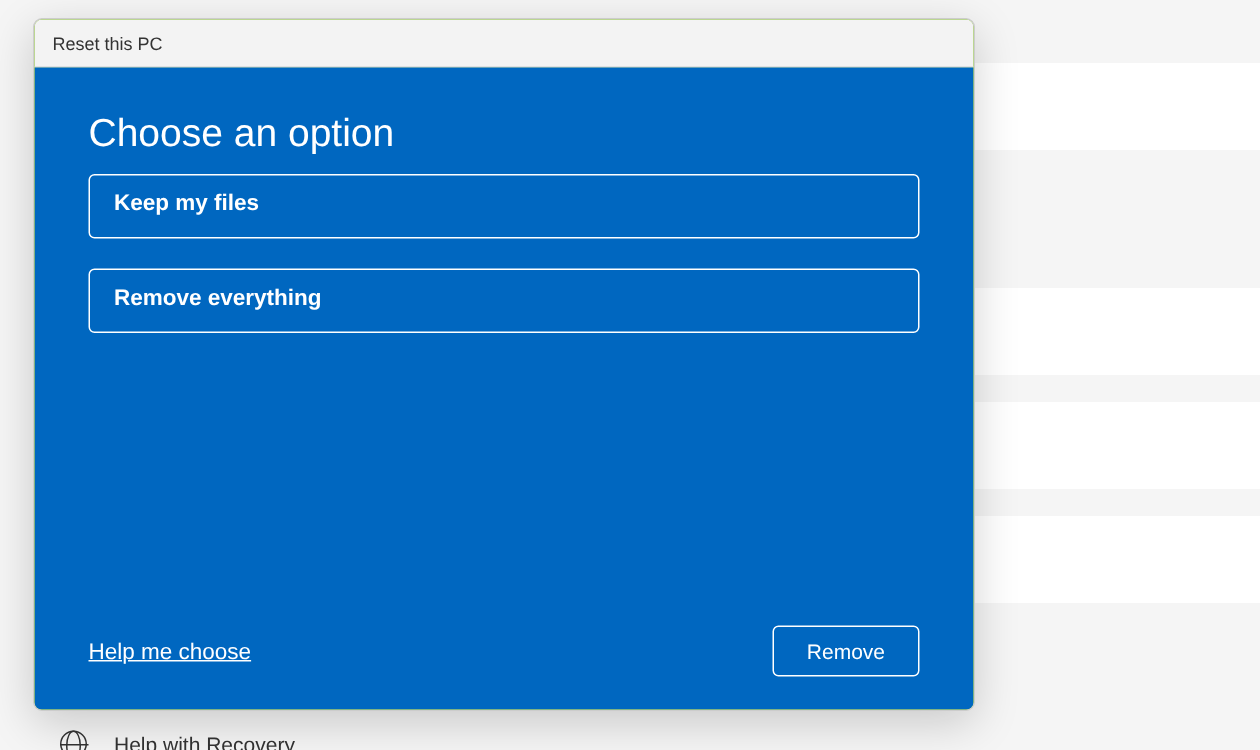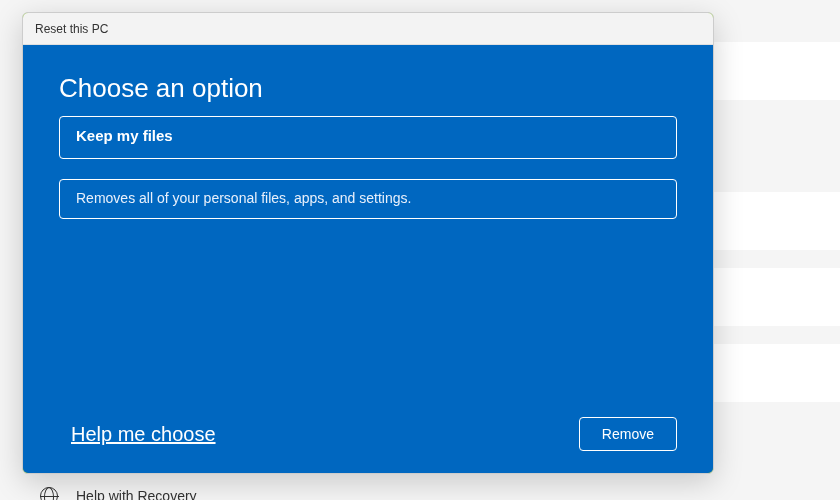--- a/index.html
+++ b/index.html
@@ -70,21 +70,21 @@
       position: absolute;
       top: 50%;
       left: -1.5px;
       right: -1.5px;
       border-top: 1.5px solid #333;
     }
     .dialog {
       position: absolute;
       top: 12px;
       left: 22px;
-      width: 692px;
+      width: 628px;
       height: 462px;
       background: #84cc16;
       border: 1px solid #ccc;
       border-radius: 6px;
       box-shadow: 0 8px 30px rgba(0,0,0,0.18);
       overflow: hidden;
       display: flex;
       flex-direction: column;
     }
     .titlebar {
@@ -134,24 +134,23 @@
       color: #e8f0fb;
     }
     .panel-footer {
       margin-top: auto;
       display: flex;
       justify-content: space-between;
       align-items: center;
     }
     .help-link {
       color: #fff;
-      font-size: 20px;
+      font-size: 15px;
       text-decoration: underline;
       cursor: pointer;
-      margin-left: 12px;
     }
     .cancel-button {
       border: 1.5px solid #fff;
       border-radius: 4px;
       background: transparent;
       color: #fff;
       font-size: 14px;
       padding: 8px 22px;
       cursor: pointer;
     }
@@ -178,21 +177,21 @@
     <span>Reset this PC</span>
   </div>
   <div class="blue-panel">
     <div class="panel-heading">Choose an option</div>
 
     <div class="option-button">
       <div class="option-title">Keep my files</div>
     </div>
 
     <div class="option-button">
-      <div class="option-desc">Removes all of your personal files, apps, and settings.</div>
+      <div class="option-title">Remove everything</div>
     </div>
 
     <div class="panel-footer">
       <span class="help-link">Help me choose</span>
       <button class="cancel-button">Remove</button>
     </div>
   </div>
 </div>
 
 </body></html>

